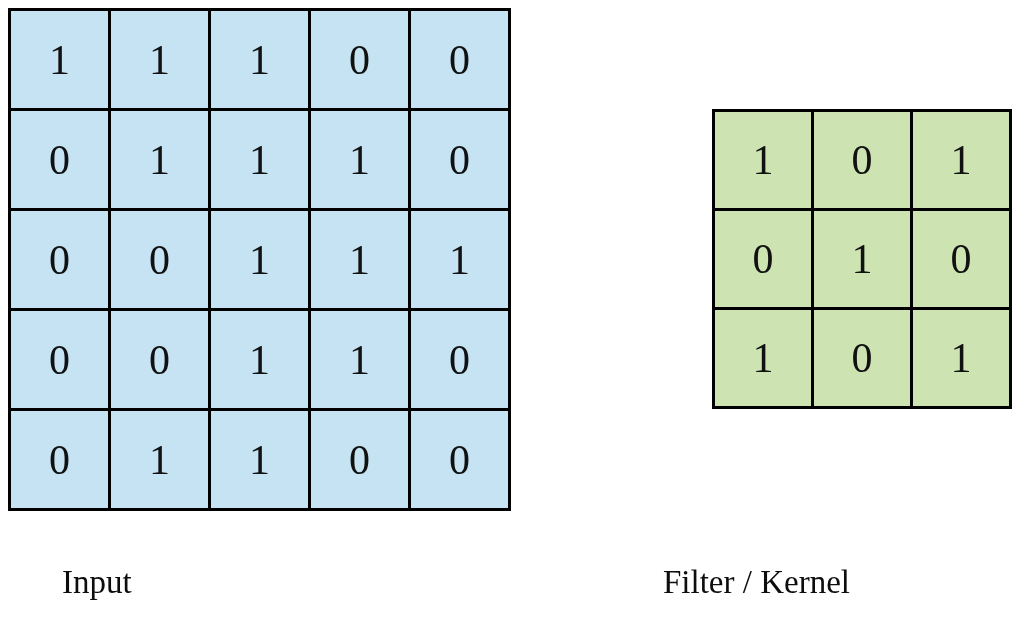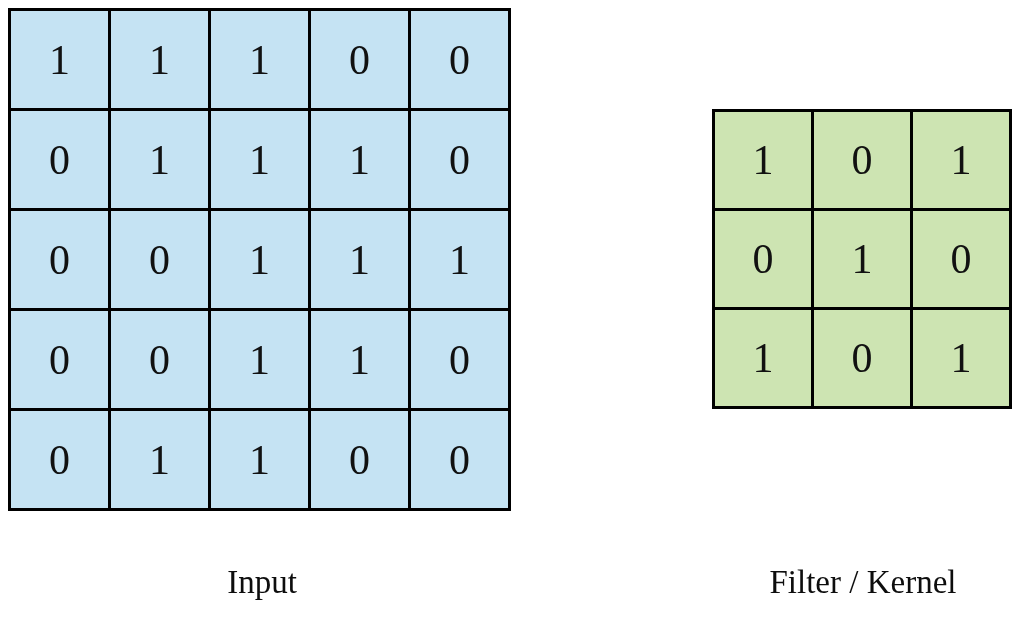--- a/index.html
+++ b/index.html
@@ -62,21 +62,21 @@
   }
   #kernel-grid .cell {
     background: #CDE4B2;
   }
 
   
   .caption {
     position: absolute;
     font-size: 33px;
     line-height: 1;
-    text-align: center;
+    text-align: left;
     color: #0d0d0d;
     white-space: nowrap;
     user-select: none;
   }
   #input-caption {
     left: 62px;
     width: 400px;
     top: 566px;
   }
   #kernel-caption {

